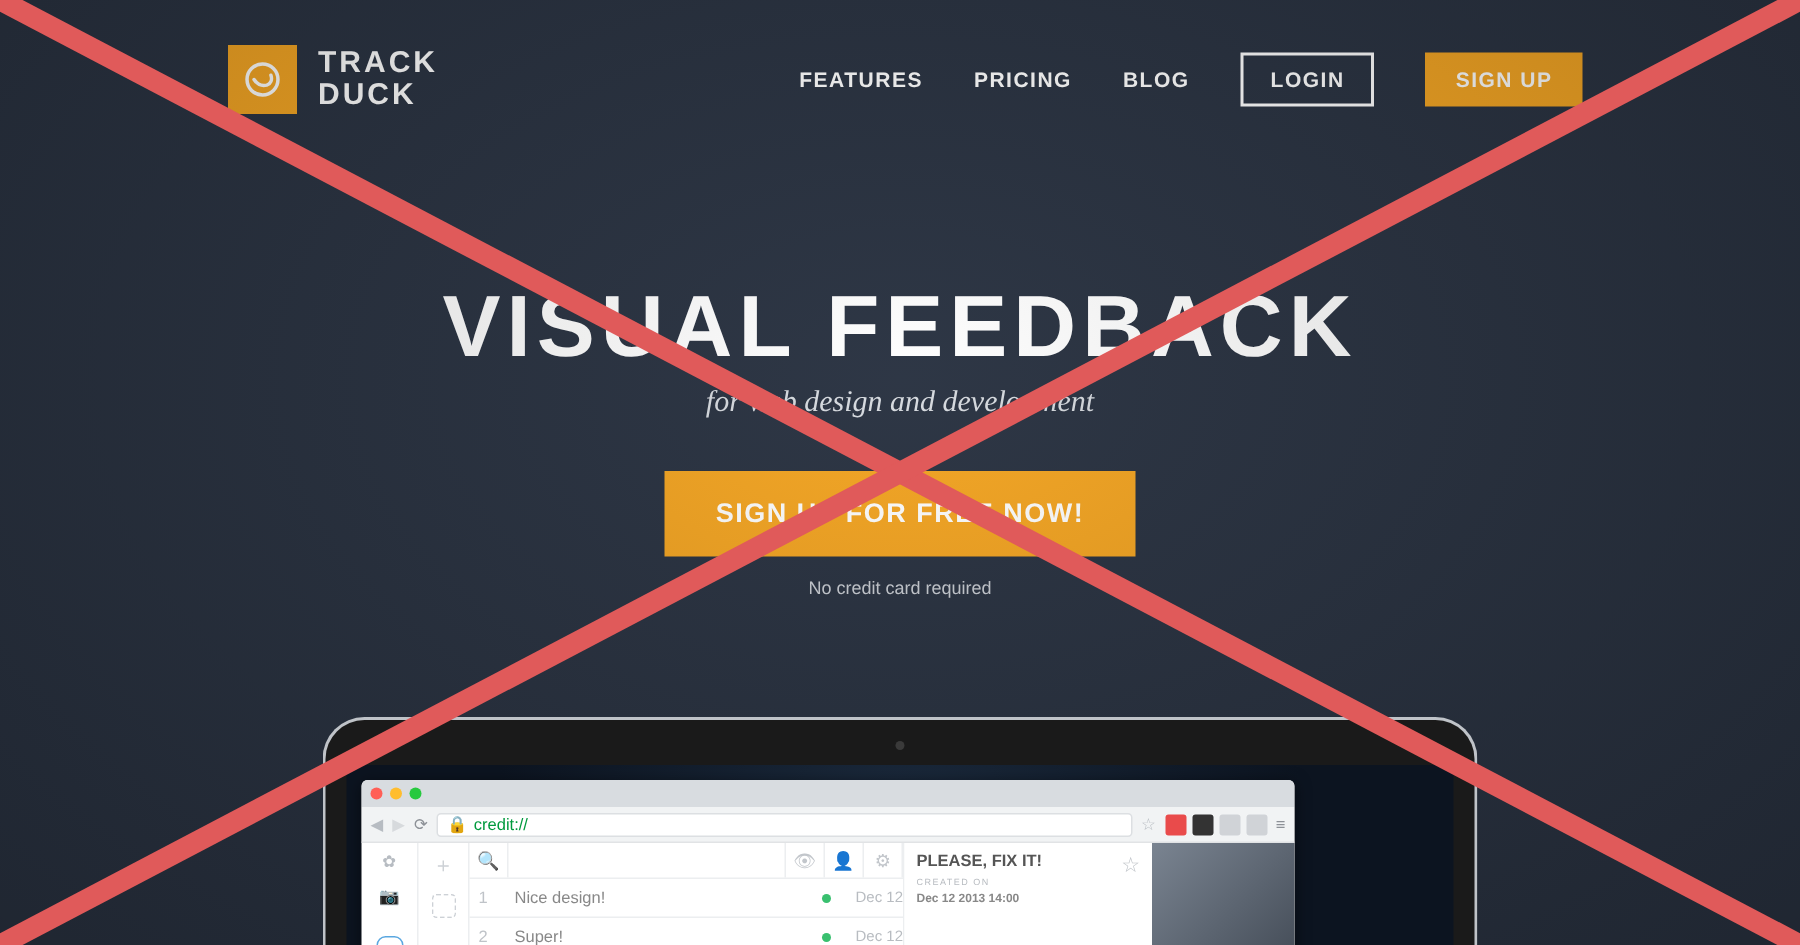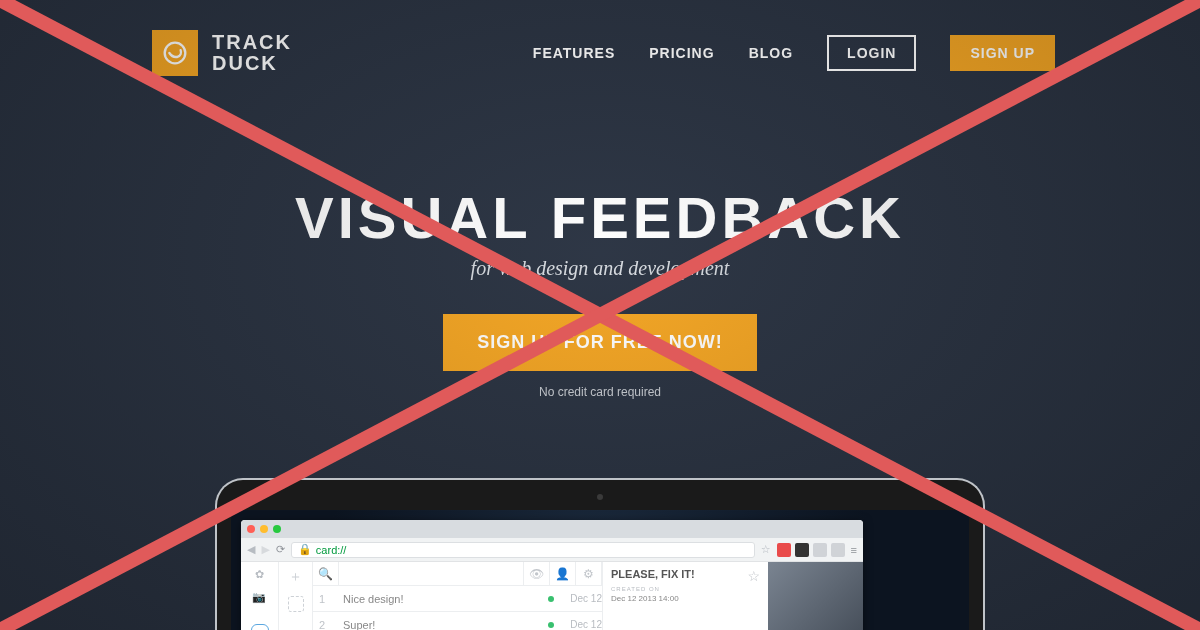--- a/index.html
+++ b/index.html
@@ -188,21 +188,21 @@
   .rows .row{display:flex;align-items:center;height:26px;border-bottom:1px solid #eceef0;padding-left:6px;gap:12px;}
   .rows .row .n{width:12px;color:#bfc3c8;}
   .rows .row .t{flex:1;color:#888;}
   .rows .row .st{width:6px;height:6px;border-radius:50%;background:#39c06f;margin-right:4px;}
   .rows .row .d{color:#b8bcc1;font-size:10px;}
   .app-right {
     width:165px;padding:6px 8px;position:relative;background:#fff;
   }
   .app-right .title{font-weight:700;font-size:11px;color:#555;}
   .app-right .sub{font-size:6px;color:#b8bcc1;letter-spacing:1px;margin-top:6px;}
-  .app-right .val{font-size:8px;color:#888;margin-top:2px;}
+  .app-right .val{font-size:8px;color:#888;margin-top:2px;font-weight:bold;}
   .star{position:absolute;top:6px;right:8px;color:#bfc3c8;font-size:14px;}
   .side-photo{width:95px;background:linear-gradient(135deg,#7a8491,#3f4752);}
 
   
   .red-x {
     position: absolute; inset:0; pointer-events:none;
   }
 </style>
 </head>
 <body>
@@ -245,21 +245,21 @@
           <div class="dot d1"></div>
           <div class="dot d2"></div>
           <div class="dot d3"></div>
         </div>
         <div class="chrome-url">
           <span style="color:#b7bcc2">◀</span>
           <span style="color:#d7dadd">▶</span>
           <span style="color:#8d9197">⟳</span>
           <div class="urlbox">
             <span style="color:#1a8f3c;margin-right:4px;">🔒</span>
-            <span>card://</span>
+            <span>credit://</span>
           </div>
           <span style="color:#b7bcc2">☆</span>
           <div class="ext">
             <span class="red"></span>
             <span class="dk"></span>
             <span></span>
             <span></span>
           </div>
           <span style="color:#8d9197">≡</span>
         </div>

